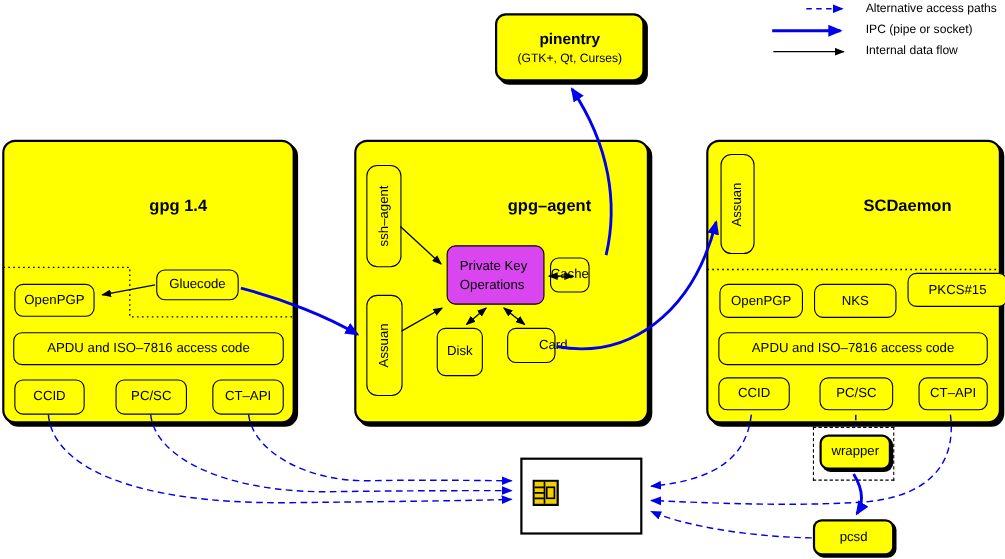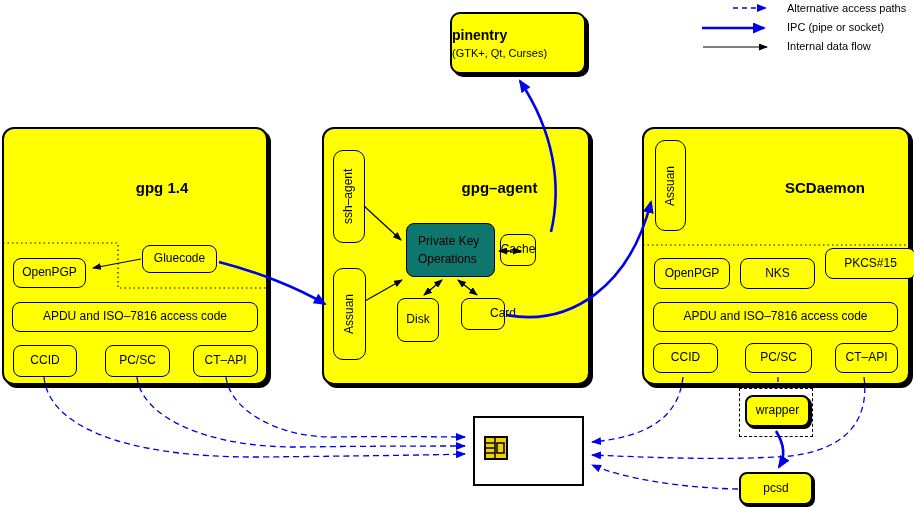--- a/index.html
+++ b/index.html
@@ -18,27 +18,27 @@
   }
   .vnode {
     writing-mode:vertical-rl; transform:rotate(180deg); border-radius:10px;
   }
   .title { position:absolute; font-weight:bold; font-size:15px; text-align:center;margin-left:45px; }
   .shadowed { box-shadow:2px 2px 0 #000; border-width:2px; }
   .pinentry {
     position:absolute; left:450px; top:12px; width:136px; height:62px;
     background:#ffff00; border:2px solid #000; border-radius:10px;
     box-shadow:3px 3px 0 #000; box-sizing:border-box;
-    display:flex; flex-direction:column; justify-content:center; gap:4px;
+    display:flex; flex-direction:column; align-items:center; justify-content:center; gap:4px;
   }
   .pinentry .pt { font-weight:bold; font-size:14px; }
   .pinentry .ps { font-size:11px; }
   .pko {
     position:absolute; left:406px; top:223px; width:89px; height:54px;
-    background:#0f766e; border:1.5px solid #000; border-radius:8px;
+    background:#d946ef; border:1.5px solid #000; border-radius:8px;
     box-sizing:border-box; font-size:12px; display:flex; flex-direction:column;
     justify-content:center; padding-left:11px; gap:4px;
   }
   .smartcard {
     position:absolute; left:473px; top:416px; width:111px; height:70px;
     background:#ffffff; border:2px solid #000; box-sizing:border-box;
   }
   .wrapper-dash {
     position:absolute; left:739px; top:388px; width:74px; height:49px;
     border:1.5px dashed #000; box-sizing:border-box;

